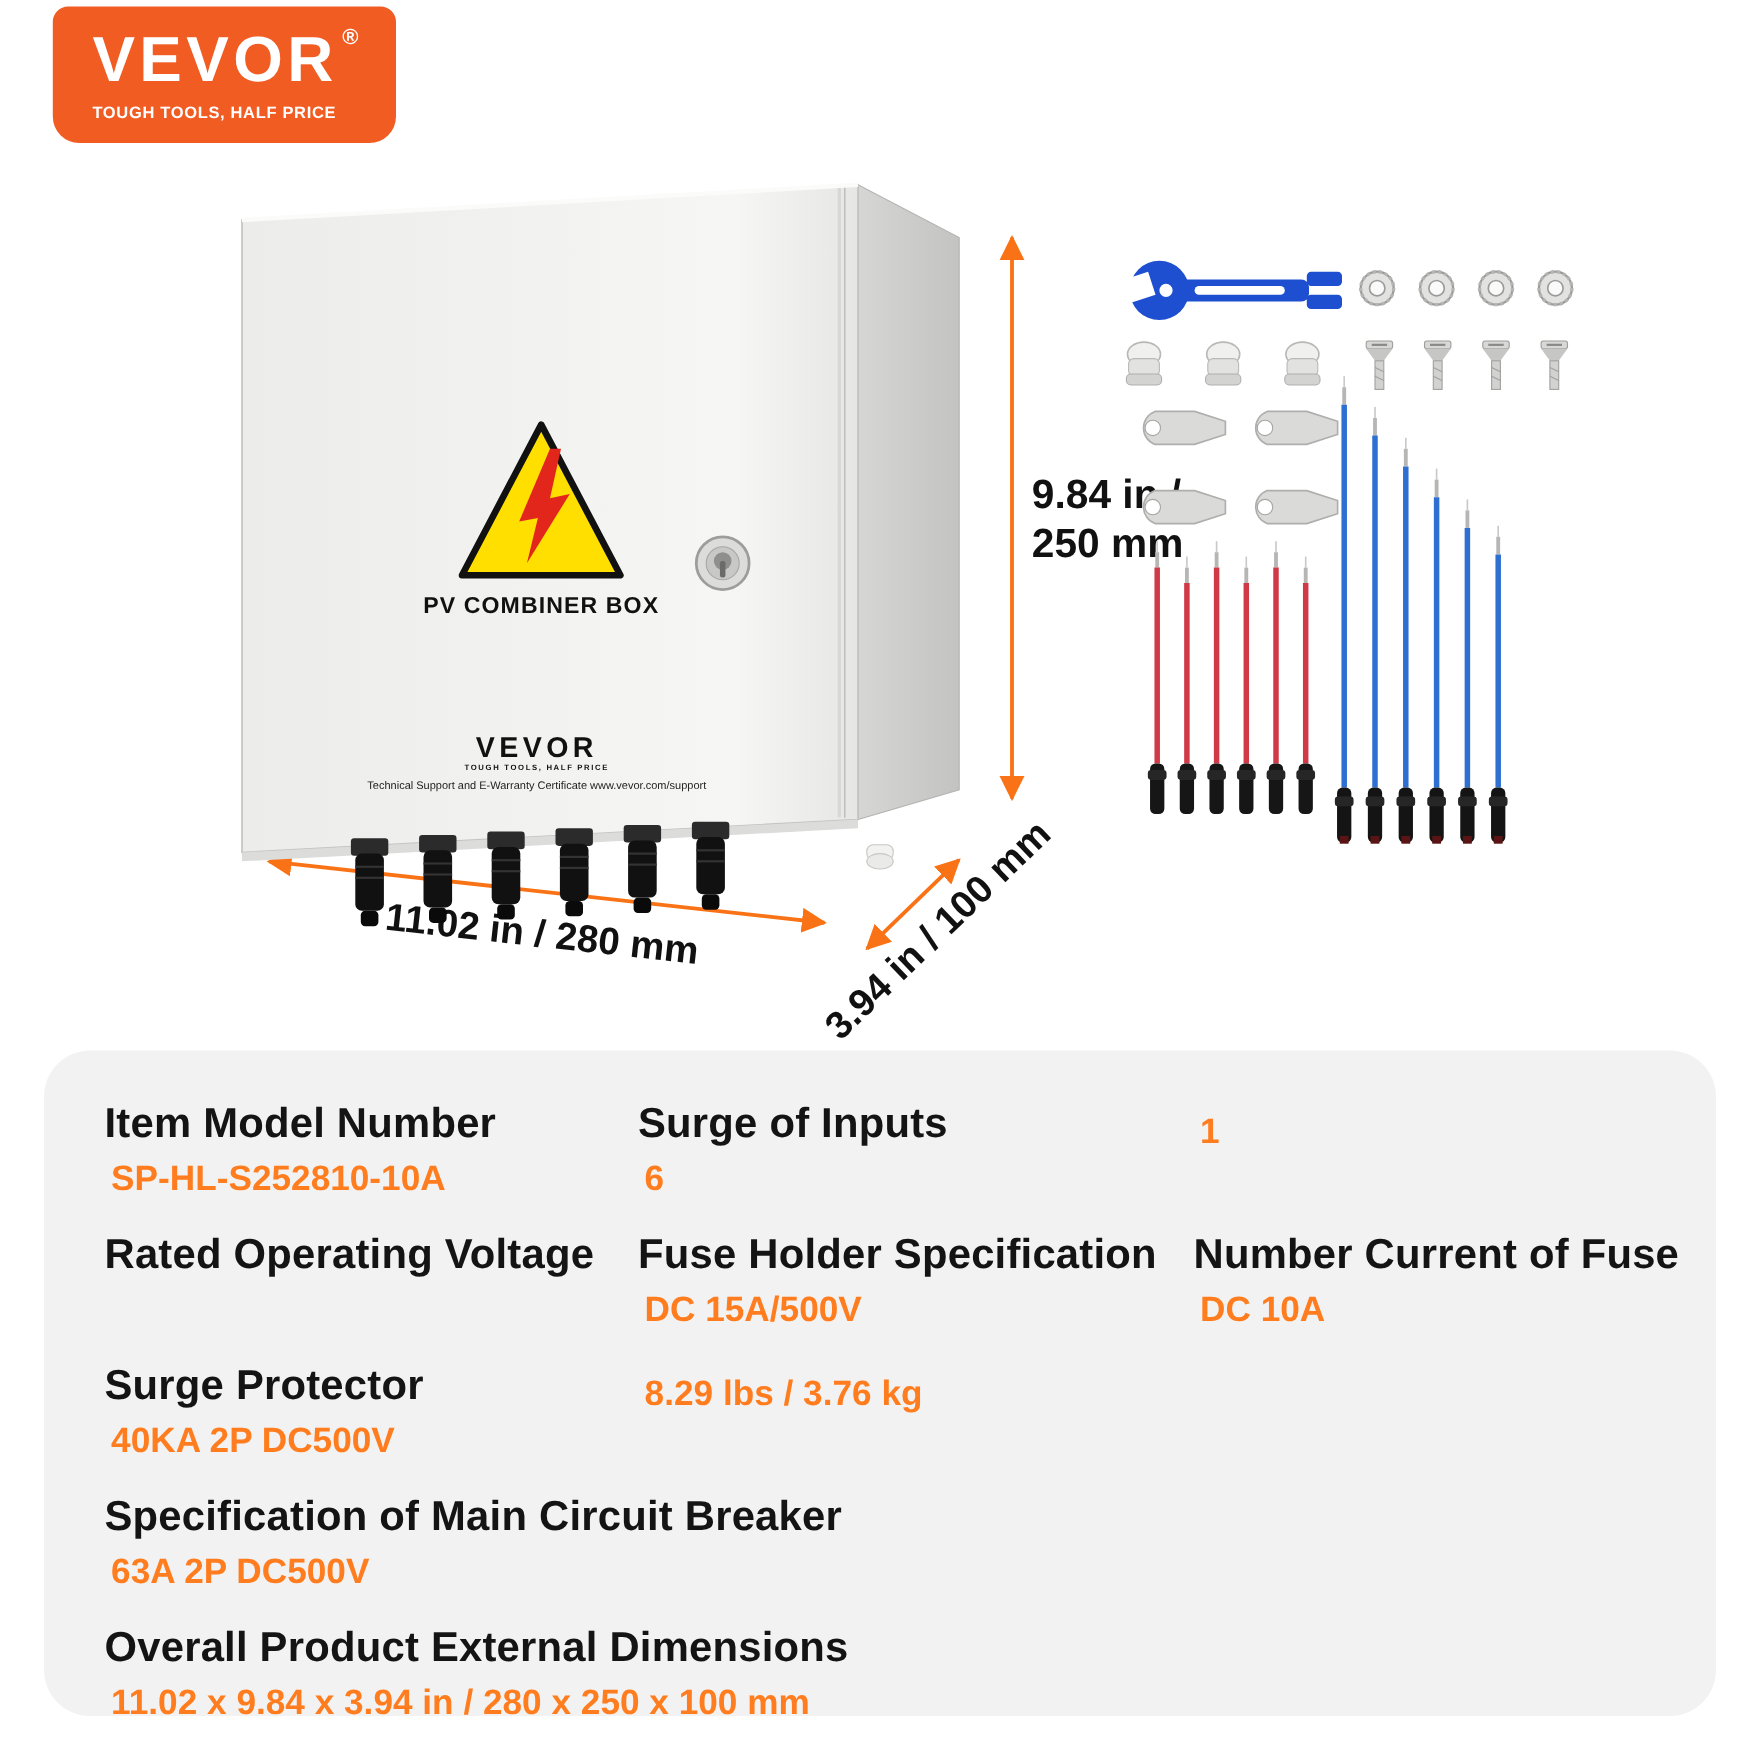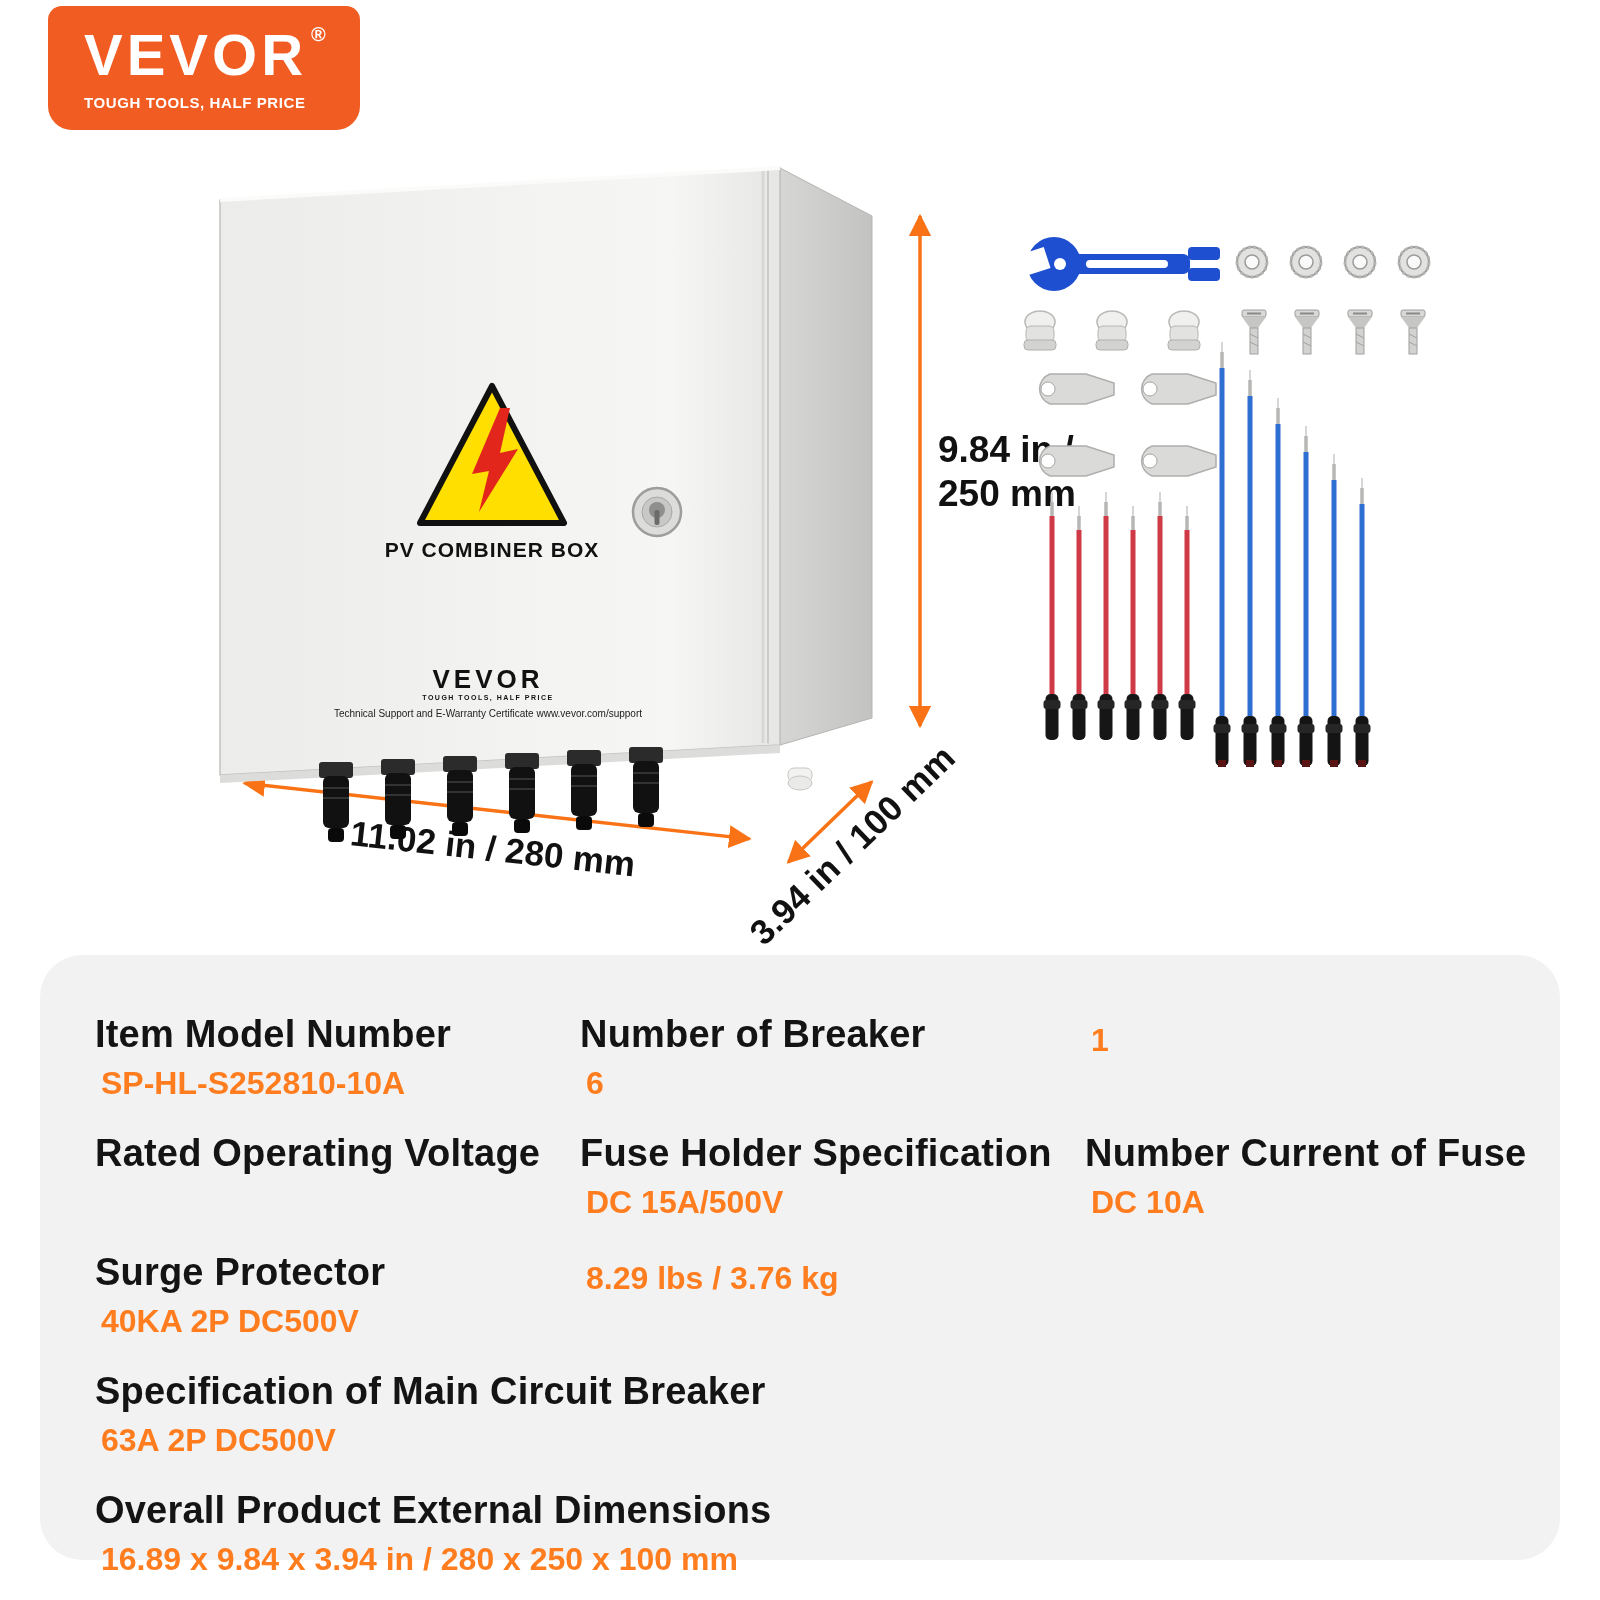--- a/index.html
+++ b/index.html
@@ -18,21 +18,21 @@
   .logo-reg{font-size:20px;font-weight:bold;margin-left:4px;margin-top:-2px;}
   .logo-tagline{font-size:15px;font-weight:bold;letter-spacing:.6px;margin-top:10px;}
   
   .scene{position:absolute;left:0;top:0;}
   
   .spec-panel{
     position:absolute;left:40px;top:955px;width:1520px;height:605px;
     background:#f2f2f2;border-radius:42px;box-sizing:border-box;
     padding:46px 30px 0 55px;
   }
-  .spec-row{display:grid;grid-template-columns:485px 505px auto;margin-bottom:30px;margin-top:12px;}
+  .spec-row{display:grid;grid-template-columns:485px 505px auto;margin-bottom:30px;}
   .spec-label{font-size:38px;font-weight:bold;color:#141414;letter-spacing:.2px;white-space:nowrap;}
   .spec-value{font-size:32px;font-weight:bold;color:#ff7d1f;margin-top:9px;padding-left:6px;white-space:nowrap;}
   .span2{grid-column:2 / span 2;}
   .full{grid-column:1 / -1;}
 </style>
 </head>
 <body>
 
 <div class="logo">
   <div class="logo-name">
@@ -363,21 +363,21 @@
 </svg>
 
 <section class="spec-panel">
 
   <div class="spec-row">
     <div class="spec-cell">
       <div class="spec-label">Item Model Number</div>
       <div class="spec-value">SP-HL-S252810-10A</div>
     </div>
     <div class="spec-cell">
-      <div class="spec-label">Number of Breaker</div>
+      <div class="spec-label">Surge of Inputs</div>
       <div class="spec-value">6</div>
     </div>
     <div class="spec-cell">
       <div class="spec-value">1</div>
     </div>
   </div>
 
   <div class="spec-row">
     <div class="spec-cell">
       <div class="spec-label">Rated Operating Voltage</div>
@@ -405,17 +405,17 @@
   <div class="spec-row">
     <div class="spec-cell full">
       <div class="spec-label">Specification of Main Circuit Breaker</div>
       <div class="spec-value">63A 2P DC500V</div>
     </div>
   </div>
 
   <div class="spec-row">
     <div class="spec-cell full">
       <div class="spec-label">Overall Product External Dimensions</div>
-      <div class="spec-value">16.89 x 9.84 x 3.94 in / 280 x 250 x 100 mm</div>
+      <div class="spec-value">11.02 x 9.84 x 3.94 in / 280 x 250 x 100 mm</div>
     </div>
   </div>
 
 </section>
 
 </body></html>

